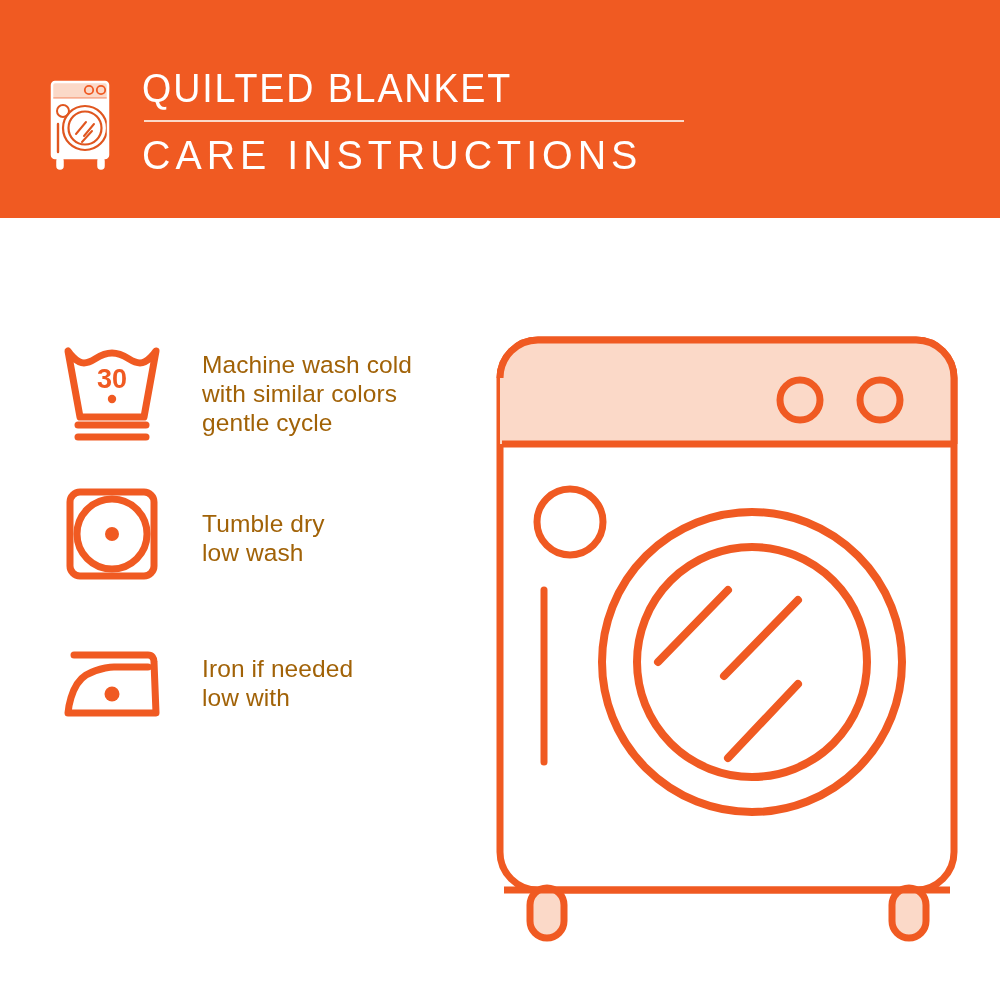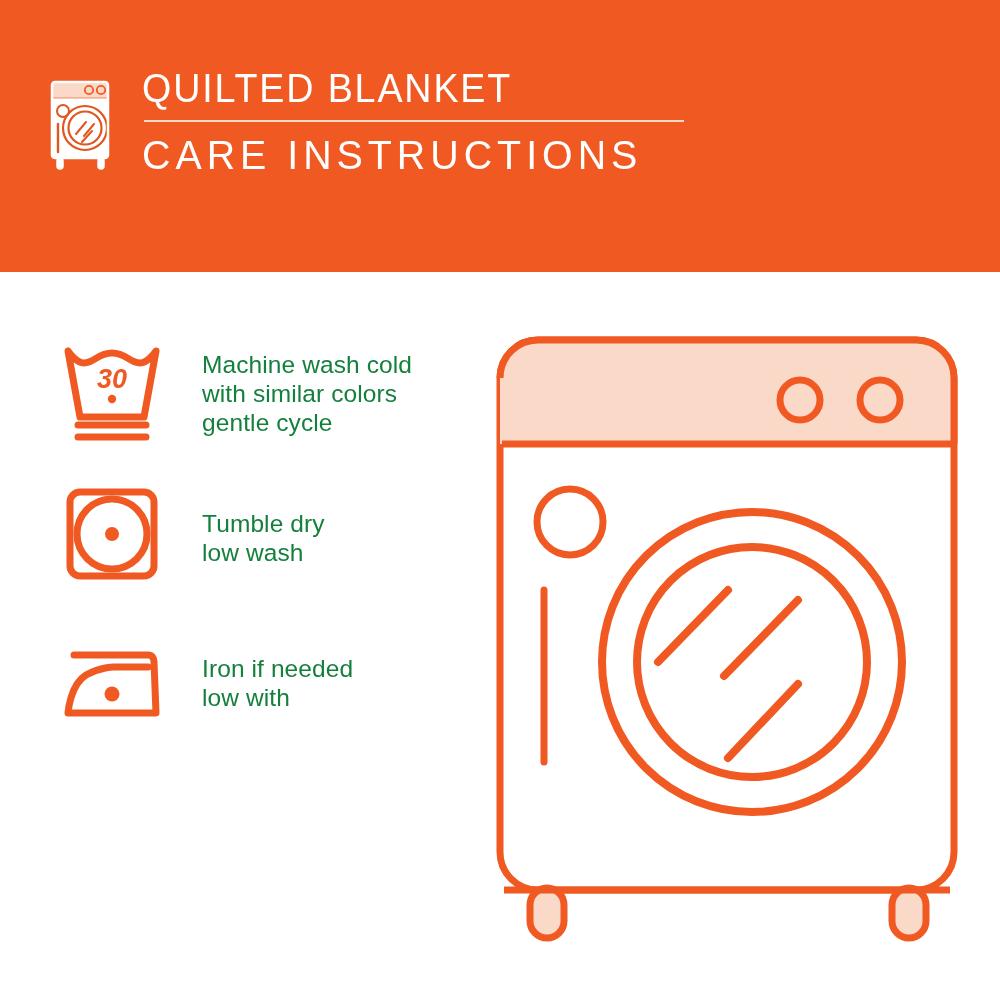--- a/index.html
+++ b/index.html
@@ -14,21 +14,21 @@
     overflow: hidden;
     position: relative;
   }
 
   
   .header {
     position: absolute;
     left: 0;
     top: 0;
     width: 1000px;
-    height: 272px;
+    height: 218px;
     background: #f05a22;
     box-sizing: border-box;
   }
   .header-logo {
     position: absolute;
     left: 44px;
     top: 64px;
     width: 78px;
     height: 112px;
   }
@@ -80,27 +80,26 @@
   }
   .instr-icon {
     position: absolute;
     left: 0;
     top: 0;
     width: 136px;
     height: 118px;
     display: flex;
     align-items: center;
     justify-content: center;
-    font-style: italic;
   }
   .instr-text {
     position: absolute;
     left: 158px;
     top: 22px;
-    color: #15803d;
+    color: #a16207;
     font-size: 24.5px;
     line-height: 29px;
     font-weight: 500;
     letter-spacing: 0.1px;
     font-family: "Liberation Sans", sans-serif;
     white-space: pre-line;
   }
   .instr-row.r1 .instr-text { top: 20px; }
   .instr-row.r2 .instr-text { top: 34px; }
   .instr-row.r3 .instr-text { top: 34px; }

